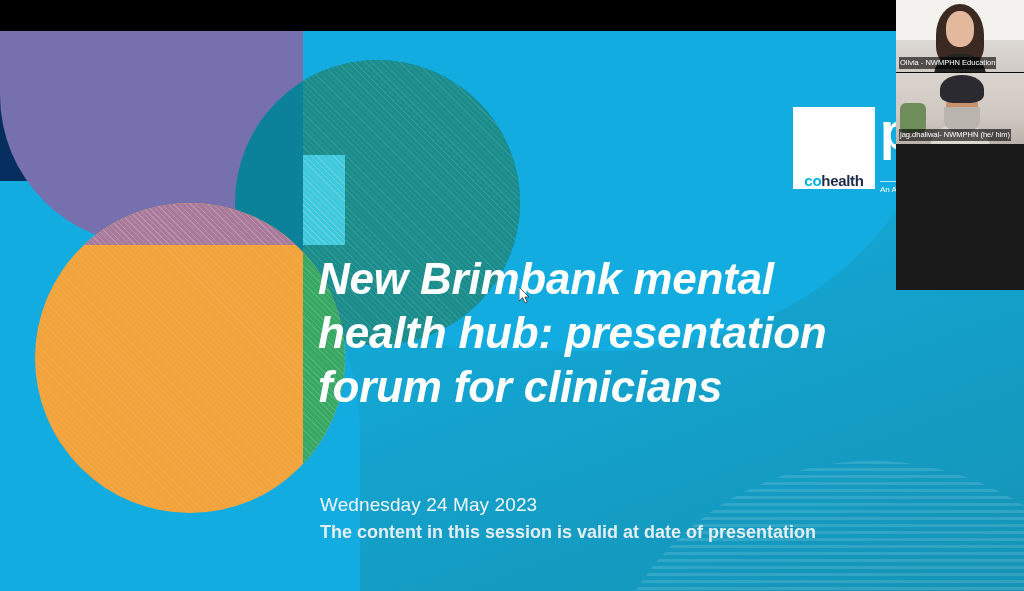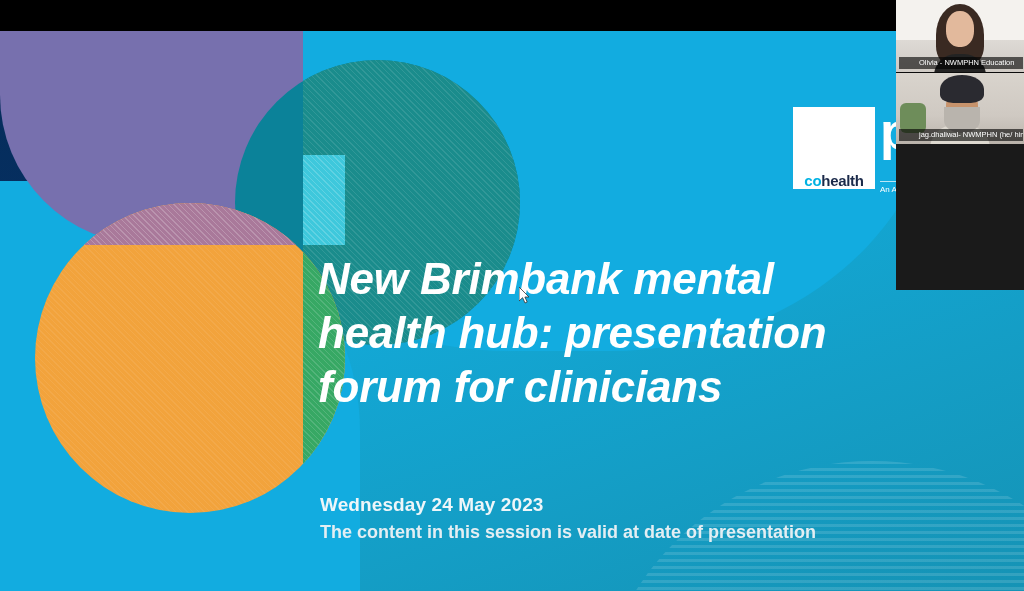--- a/index.html
+++ b/index.html
@@ -152,21 +152,21 @@
     position:absolute; left:318px; top:221px; width:530px;
     color:#ffffff;
     font-size:44px; line-height:54px;
     font-weight:bold; font-style:italic;
     letter-spacing:-0.2px;
   }
   .slide-title .ln { display:block; white-space:nowrap; }
 
   .slide-date {
     position:absolute; left:320px; top:463px;
-    color:#eef6f9; font-size:19px; font-weight:bold;
+    color:#eef6f9; font-size:19px; font-weight:normal;
     letter-spacing:0.1px;
   }
   .slide-note {
     position:absolute; left:320px; top:491px;
     color:#e3eef3; font-size:18px;
     font-weight:bold; 
   }
 
   
   .cohealth-card {
@@ -206,21 +206,21 @@
   }
   .tile {
     position:relative; width:128px; height:72px; overflow:hidden;
     background:#2b2b2b;
   }
   .tile + .tile { border-top:1px solid #0c0c0c; }
   .tile-name {
     position:absolute; left:3px; bottom:3px;
     background:rgba(0,0,0,0.62);
     color:#ffffff; font-size:7.5px; line-height:10px;
-    padding:1px 20px; white-space:nowrap;
+    padding:1px 1px; white-space:nowrap;
     max-width:124px; overflow:hidden;
   }
 
   
   .scene { position:absolute; inset:0; }
   .s1 { background:linear-gradient(180deg,#e9e6e2 0%, #dedad5 55%, #cfcac4 100%); }
   .s2 { background:linear-gradient(180deg,#d9d4cd 0%, #cfc9c2 60%, #b9b2aa 100%); }
   .s3 { background:linear-gradient(180deg,#e2ded9 0%, #d6d1cb 55%, #bdb7b1 100%); }
   .s4 { background:linear-gradient(180deg,#4b3f33 0%, #6e5f4c 40%, #3a3028 100%); }
 

